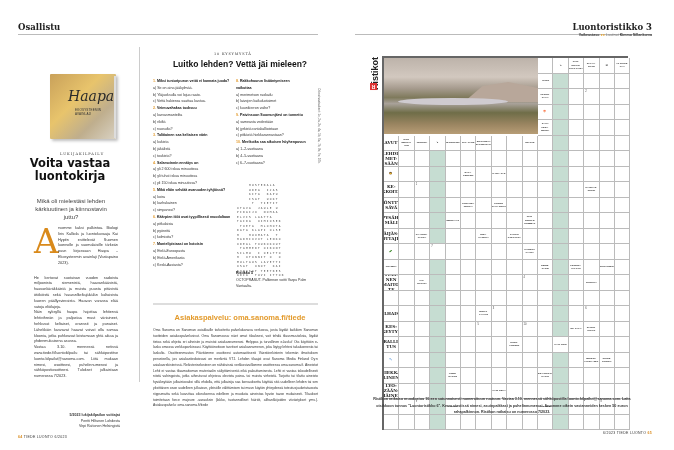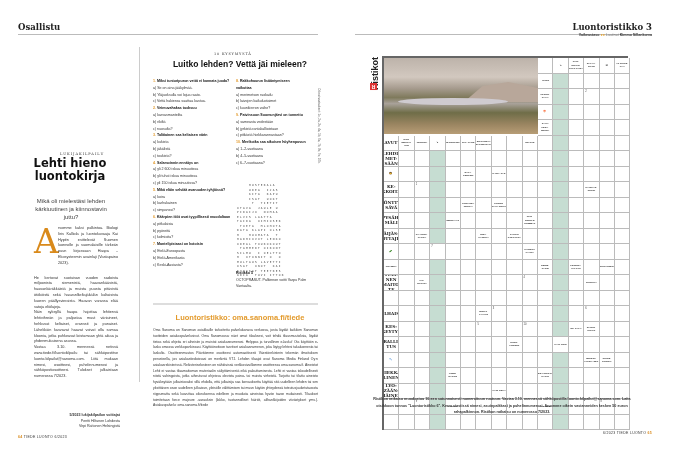--- a/index.html
+++ b/index.html
@@ -62,23 +62,28 @@
   .folio-right { position: absolute; right: 22px; top: 431px; font-size: 3.5px; color: #333; letter-spacing: 0.3px; }
   .folio-right b { color: #d98a1b; }
 </style>
 </head>
 <body>
 
 <div class="page page-left">
   <div class="section-title" style="left:18px">Osallistu</div>
   <div class="rule" style="left:18px;width:300px"></div>
 
+  <div class="book">
+    <div class="book-title">Haapa</div>
+    <div class="book-sub">EKOSYSTEEMIN AVAINLAJI</div>
+    <div class="book-spine"></div>
+  </div>
 
   <div class="kicker-left">LUKIJAKILPAILU</div>
-  <div class="headline-left">Lehti hieno luontokirja</div>
+  <div class="headline-left">Voita vastaa luontokirja</div>
   <div class="deck-left">Mikä oli mielestäsi lehden kärkiuutinen ja kiinnostavin juttu?</div>
 
   <div class="dropcap">A</div>
   <div class="body-left">
     <p class="first">rvomme kaksi palkintoa. Biologi Iiris Kalliola ja luontokuvaaja Kai Hypén esittelevät Suomen luonnolle ja suomalaisille tärkeän puun kirjassaan Haapa – Ekosysteemin avainlaji (Vastapaino 2023).</p>
     <p style="margin-top:9px">He kertovat suotuisan vuoden sadoista miljoonista siemenistä, haavankäävistä, haavankäräkkäistä ja muista puusta pitävistä ötököistä sekä haavanlkeltajäkälän kaltaisista kuoren päällysvieraista. Haavan varassa elää satoja eliölajeja.</p>
     <p>Näin syksyllä haapa hajottaa lehtiensä lehtivihreän ja paljastaa muut väriaineet, hehkuvat keltaiset, oranssit ja punaiset. Lähekkäin kasvavat haavat voivat olla samaa kloonia, jotka puhkeavat loistamaan yhtä aikaa ja yhdenmukaisena asussa.</p>
     <p>Vastaa 3.10. mennessä netissä www.tiede.fi/luontokilpailu tai sähköpostitse luonto.kilpailut@sanoma.com. Liitä mukaan nimesi, osoitteesi, puhelinnumerosi ja sähköpostiosoitteesi. Tulokset julkaistaan numerossa 7/2023.</p>
   </div>
   <div class="credits-left">
@@ -135,21 +140,21 @@
 MULTAUS LAVETTI
 OSAT  ONOT  KAI
 TOPAKAT TEETRES
 ARIA  TUVI ITTOR</div>
 <div class="ristikko5">
   <div class="q">Ristikko 5</div>
   <div>OCTOPRÄSUT. Palkinnon voitti Varpu Palm Vantaalta.</div>
 </div>
 
 <div class="hrule-cs"></div>
-<div class="cs-title">Luontoristikko: oma.sanoma.fi/tiede</div>
+<div class="cs-title">Asiakaspalvelu: oma.sanoma.fi/tiede</div>
 <div class="cs-body">Oma Sanoma on Sanoman asiakkaille tarkoitettu palvelukanava verkossa, josta löydät kaikkien Sanoman tuotteiden asiakaspalvelusivut. Oma Sanomassa: näet omat tilauksesi, voit tehdä tilausmuutoksia, löydät tietoa sekä ohjeita eri aiheisiin ja muistat asiakasnumerosi. Helppoa ja turvallinen e-lasku! Ota käyttöön e-lasku omassa verkkopankissasi. Käyttöönottoon tarvitset asiakasnumeron, joka löytyy lehtesi takakannesta tai laskulta. Osoitteenmuutos Päivitämme osoitteesi automaattisesti Väestörekisterin tekemän ilmoituksen perusteella, jos asiakastiedoissasi on merkintä VTJ. Lehden tilaajat ovat Sanoma Media Finland Oy:n asiakasrekisterissä. Rekisteriselosteen on nähtävissä verkkosivuillamme osoitteessa oma.sanoma.fi. Aineistot Lehti ei vastaa tilaamattoman materiaalin säilyttämisestä eikä palauttamisesta. Lehti ei vastaa taloudellisesti niistä vahingoista, jotka aiheutuvat ohjeissa olevista paino- tai muista virheistä. Tarjottu tai tilattu aineisto hyväksytään julkaistavaksi sillä ehdolla, että julkaisija saa korvauksetta käyttää sitä uudelleen lehden tai sen yksittäisen osan uudelleen julkaisun, yleisölle välittämisen tai muun käytön yhteydessä toteutusjuuketutavasta riippumatta sekä luovuttaa oikeuksensa edelleen ja muokata aineistoa hyvän tavan mukaisesti. Tilaukset toimitetaan force majeure -varauksin (lakko, tuotannolliset häiriöt, alihankkijoiden viivästykset yms.). Asiakaspalvelu: oma.sanoma.fi/tiede</div>
 
 <div class="page page-right">
   <div class="section-title" style="right:22px">Luontoristikko 3</div>
   <div class="rule" style="left:18px;width:297px"></div>
 </div>
 <div class="meta-right">
   <b>Vaikeustaso</b>
   <span class="star">●●</span>
   <i>Laatinut</i>

